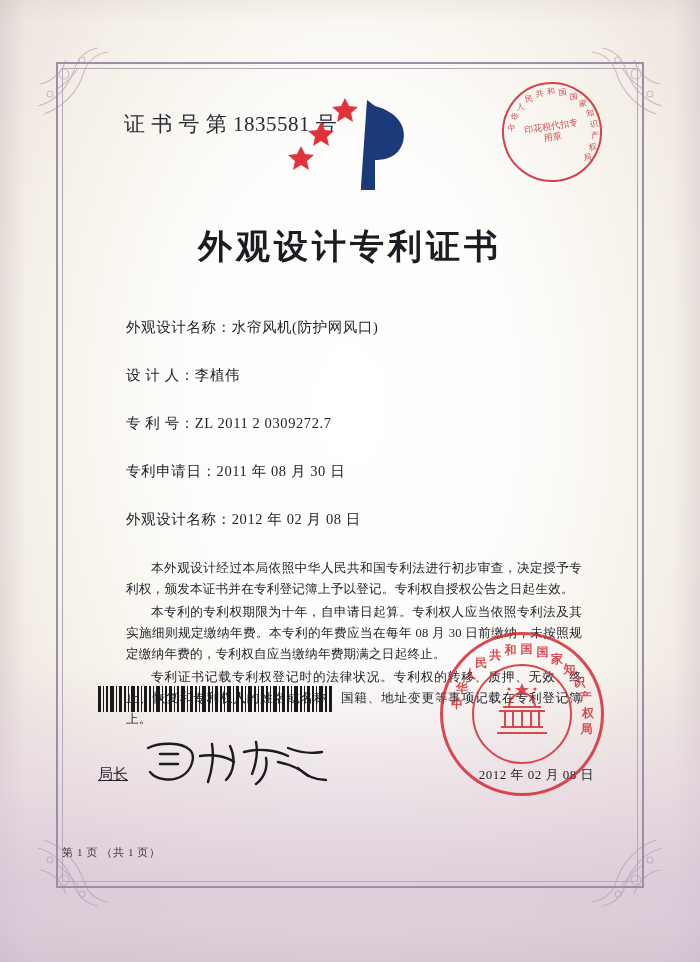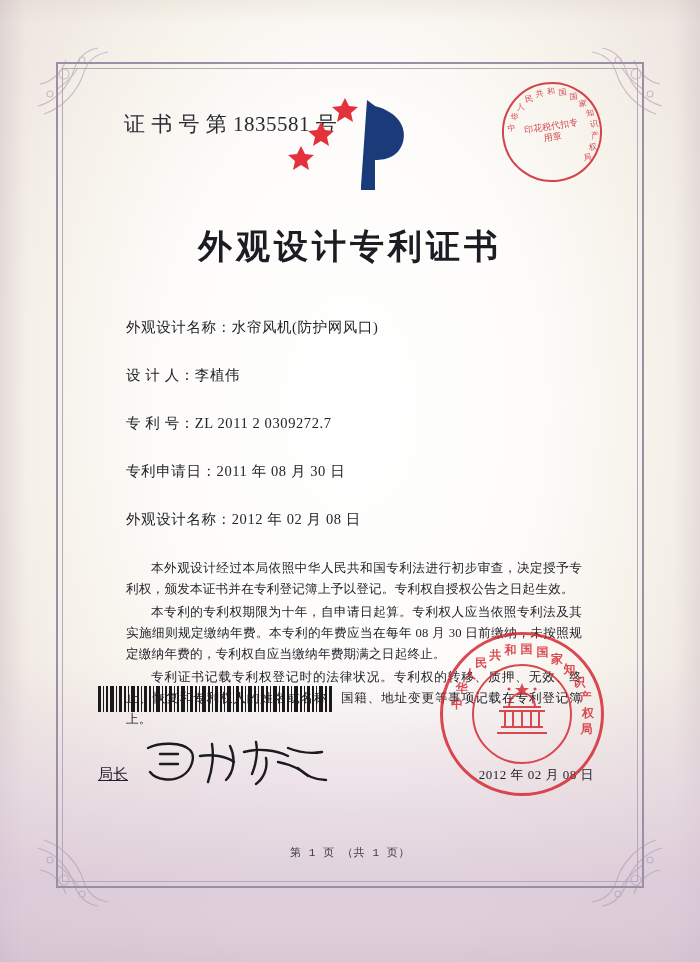--- a/index.html
+++ b/index.html
@@ -247,25 +247,23 @@
     position: absolute;
     left: 50%; top: 50%;
     transform: translate(-50%,-50%);
     width: 74px; height: 74px;
   }
 
   .footer {
     position: absolute;
     left: 0; right: 0;
     bottom: 22px;
-    text-align: center;
     font-size: 11px;
     color: #3a3a44;
     letter-spacing: 0.6px;
-    font-family: Liberation Mono, monospace;
   }
 </style>
 </head>
 <body>
 
 <div class="certificate">
   <div class="page-shade"></div>
   <div class="lower-tint"></div>
 
   <svg class="corner-orn corner-tl" viewBox="0 0 120 120">

